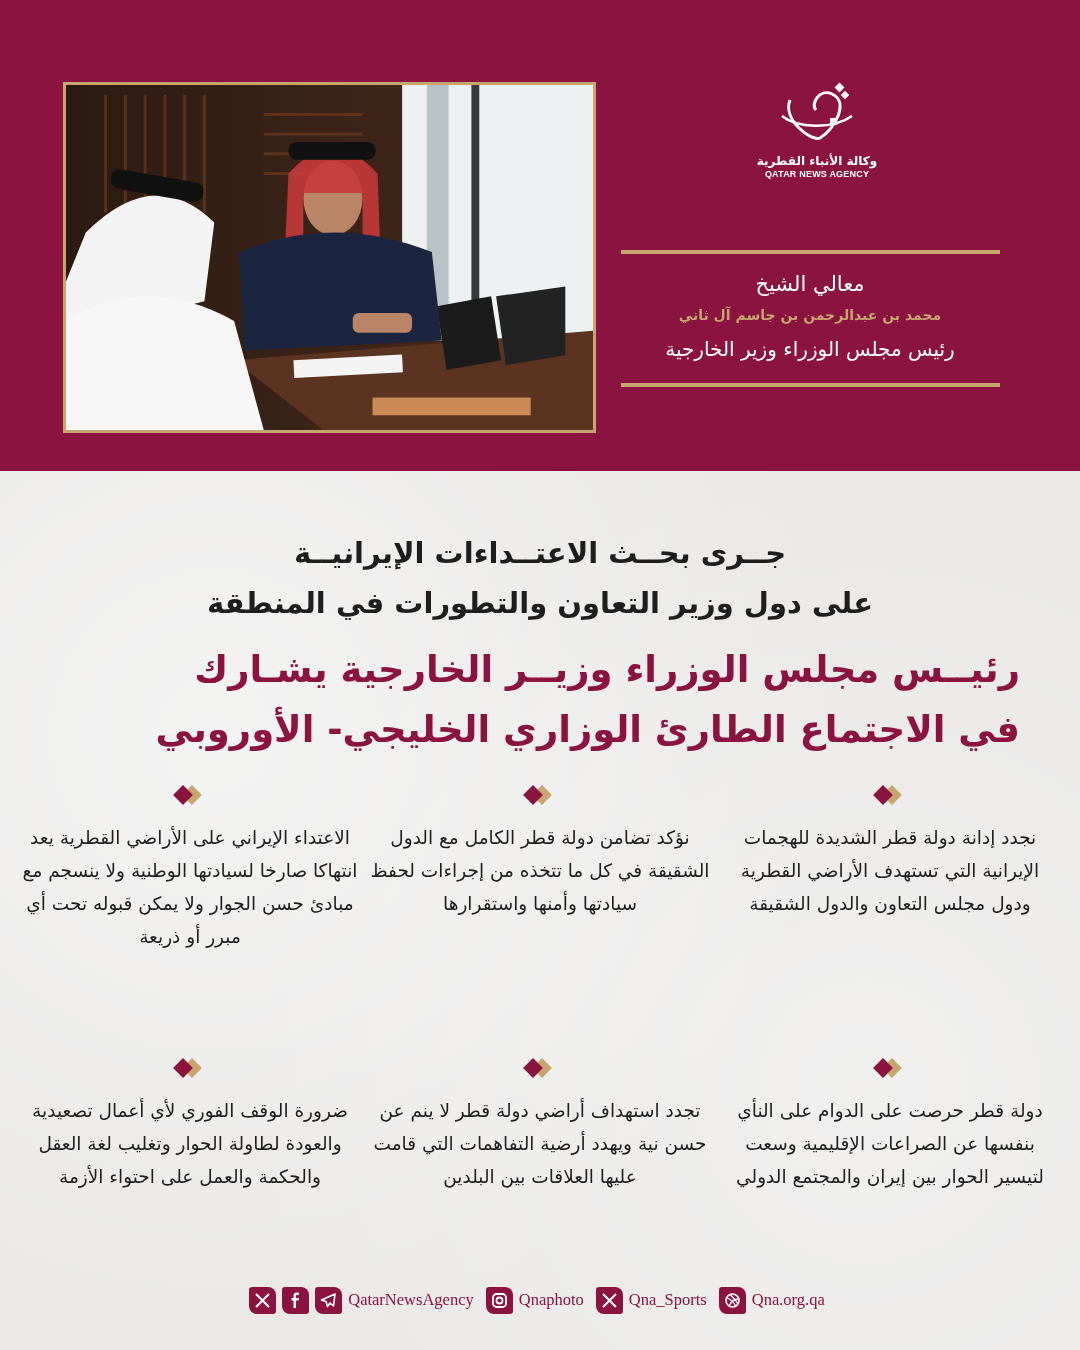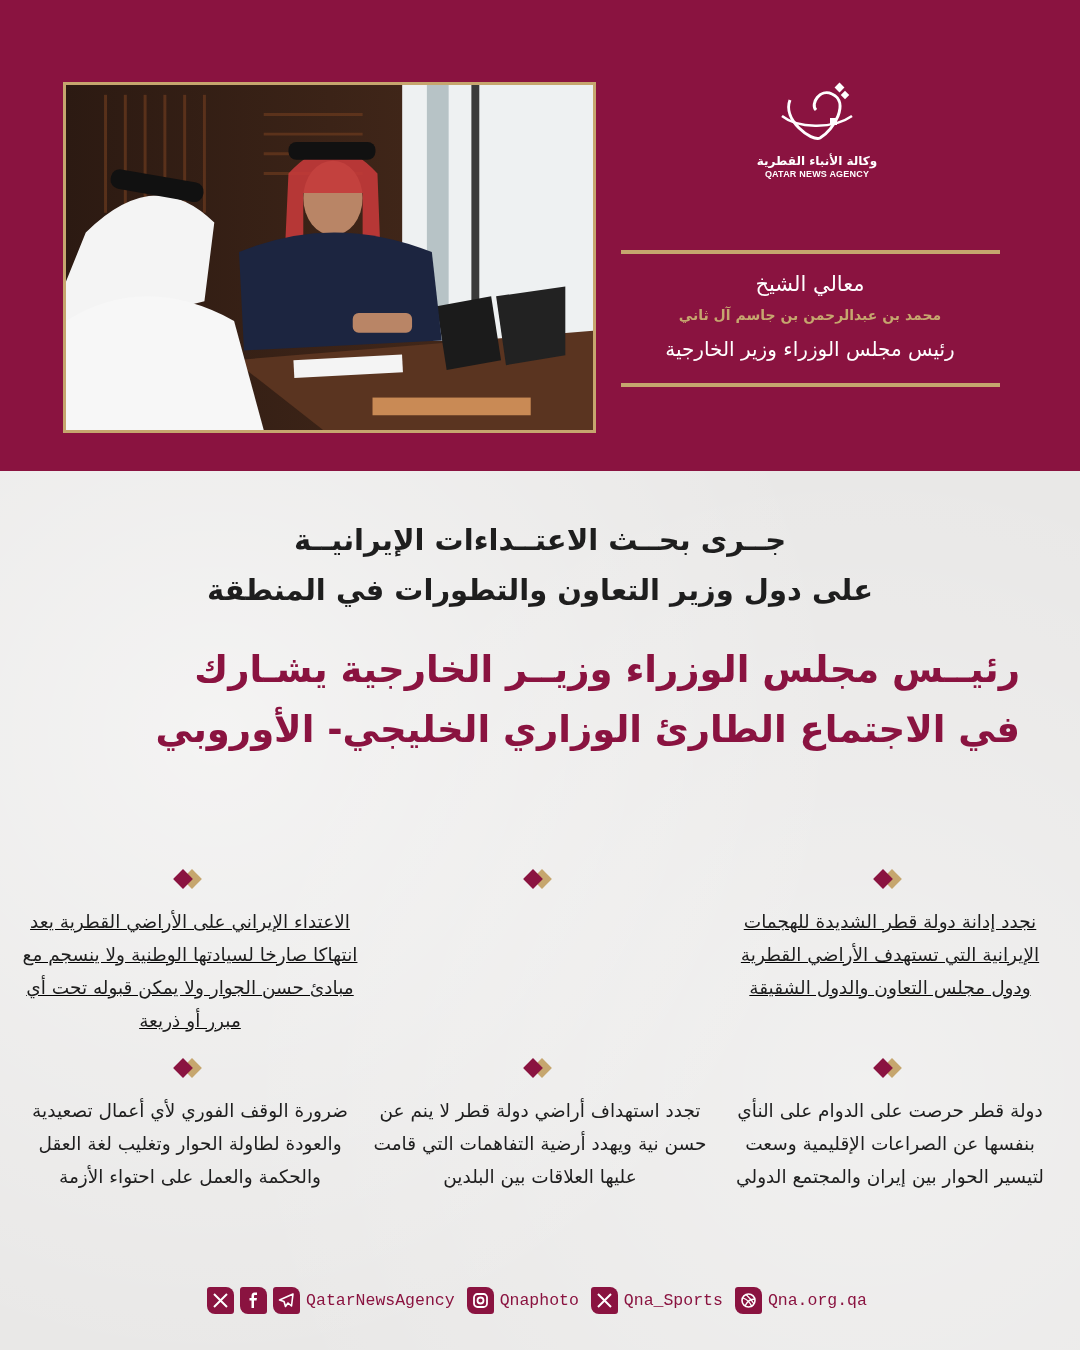--- a/index.html
+++ b/index.html
@@ -52,47 +52,47 @@
     .person-block {
       position: absolute; left: 610px; top: 268px; width: 400px; direction: rtl;
       text-align: center; font-family: "DejaVu Sans", sans-serif;
     }
     .person-honorific { color: #ffffff; font-size: 21px; line-height: 32px; }
     .person-name { color: #c6a66e; font-size: 14px; font-weight: bold; line-height: 30px; }
     .person-title { color: #ffffff; font-size: 20px; line-height: 38px; }
 
     
     .sub-headline {
-      position: absolute; left: 100px; top: 515px; width: 880px; direction: rtl;
+      position: absolute; left: 100px; top: 528px; width: 880px; direction: rtl;
       text-align: center; color: #1e1e1e; font-size: 29px; font-weight: bold; line-height: 50px;
     }
     .main-headline {
       position: absolute; left: 60px; top: 640px; width: 960px; direction: rtl;
       text-align: right; color: #8a1340; font-size: 37px; font-weight: bold; line-height: 60px;
     }
 
     
     .point {
       position: absolute; width: 340px; direction: rtl; text-align: center;
     }
     .point .bullet { display: block; width: 36px; height: 22px; margin: 0 auto 14px auto; }
     .point .point-text {
       color: #1e1e1e; font-size: 18.5px; line-height: 33px;
     }
     .col-r { left: 720px; }
     .col-m { left: 370px; }
     .col-l { left: 20px; }
-    .row-1 { top: 869px; text-decoration: underline; }
+    .row-1 { top: 785px; }
     .row-2 { top: 1058px; }
 
     
     .footer {
       position: absolute; left: 0; top: 1284px; width: 1080px; height: 32px;
       display: flex; justify-content: center; align-items: center; gap: 6px;
-      font-family: Liberation Mono, monospace;
+      font-family: Liberation Serif, serif;
     }
     .soc-icon {
       width: 27px; height: 27px; background: #8a1340; border-radius: 3px 8px 3px 8px;
       display: inline-flex; align-items: center; justify-content: center;
     }
     .soc-icon svg { width: 17px; height: 17px; }
     .soc-label { color: #8a1340; font-size: 16.5px; margin-right: 6px; }
   </style>
 </head>
 <body>
@@ -185,20 +185,21 @@
     <rect x="13" y="3" width="14" height="14" fill="#c6a66e" transform="rotate(45 20 10)"></rect>
     <rect x="4" y="3" width="14" height="14" fill="#8a1340" transform="rotate(45 11 10)"></rect>
   </svg>
   <div class="point-text">نجدد إدانة دولة قطر الشديدة للهجمات الإيرانية التي تستهدف الأراضي القطرية ودول مجلس التعاون والدول الشقيقة</div>
 </div>
 <div class="point col-m row-1">
   <svg class="bullet" viewBox="0 0 36 22">
     <rect x="13" y="3" width="14" height="14" fill="#c6a66e" transform="rotate(45 20 10)"></rect>
     <rect x="4" y="3" width="14" height="14" fill="#8a1340" transform="rotate(45 11 10)"></rect>
   </svg>
+  <div class="point-text">نؤكد تضامن دولة قطر الكامل مع الدول الشقيقة في كل ما تتخذه من إجراءات لحفظ سيادتها وأمنها واستقرارها</div>
 </div>
 <div class="point col-l row-1">
   <svg class="bullet" viewBox="0 0 36 22">
     <rect x="13" y="3" width="14" height="14" fill="#c6a66e" transform="rotate(45 20 10)"></rect>
     <rect x="4" y="3" width="14" height="14" fill="#8a1340" transform="rotate(45 11 10)"></rect>
   </svg>
   <div class="point-text">الاعتداء الإيراني على الأراضي القطرية يعد انتهاكا صارخا لسيادتها الوطنية ولا ينسجم مع مبادئ حسن الجوار ولا يمكن قبوله تحت أي مبرر أو ذريعة</div>
 </div>
 <div class="point col-r row-2">
   <svg class="bullet" viewBox="0 0 36 22">

